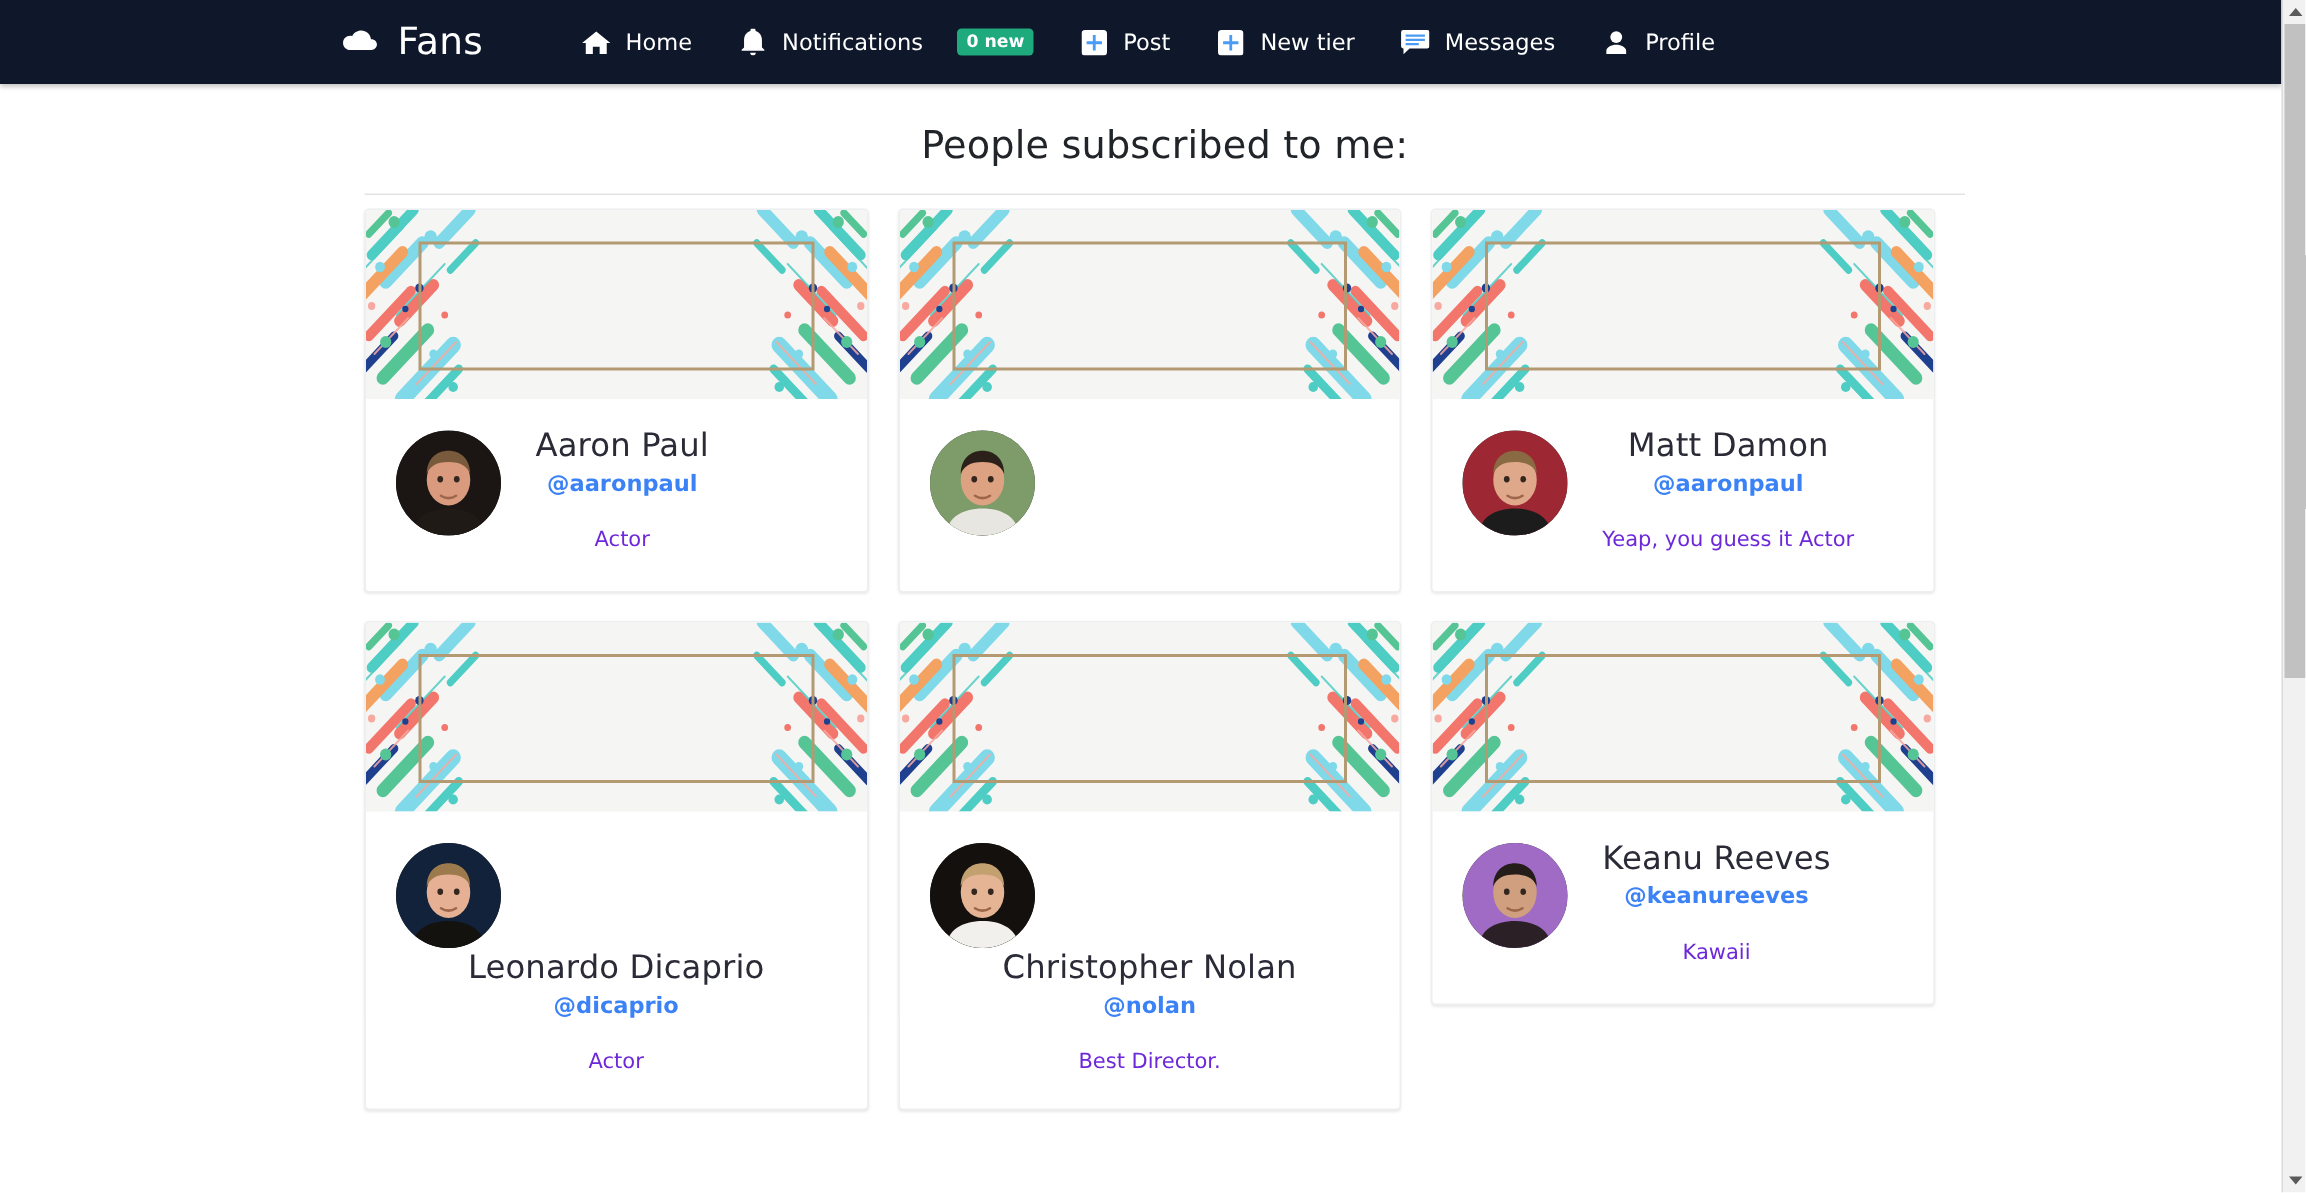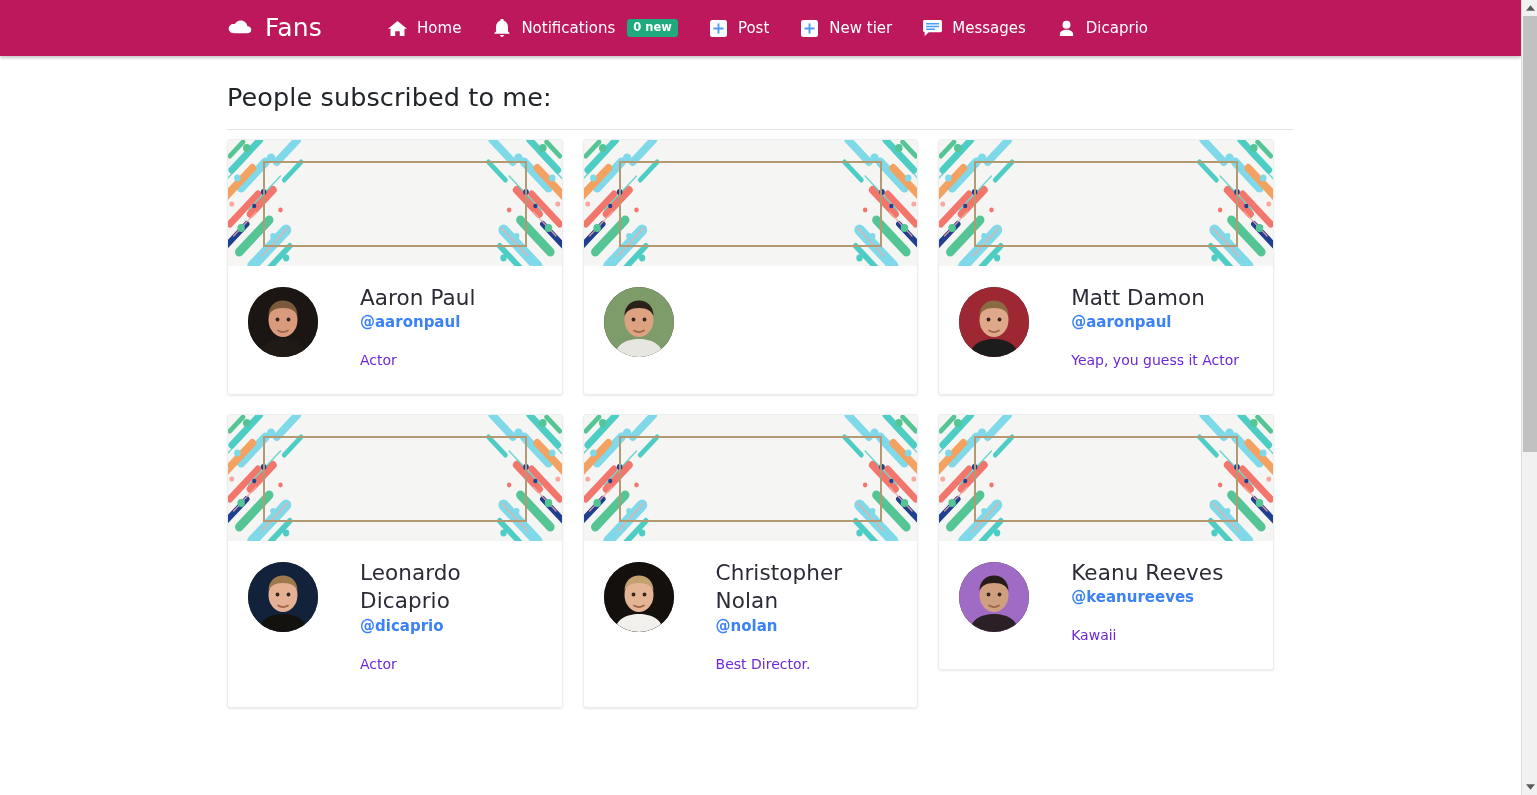--- a/index.html
+++ b/index.html
@@ -9,21 +9,21 @@
     font-family:"DejaVu Sans", sans-serif;
     background:#ffffff;
     overflow:hidden;
     position:relative;
   }
 
   
   .navbar{
     position:absolute; top:0; left:0;
     width:1521px; height:56px;
-    background:#be185d;
+    background:#0f172a;
     display:flex; align-items:center;
     box-shadow:0 2px 3px rgba(0,0,0,0.22);
     z-index:20;
   }
   .nav-inner{
     width:1067px; margin-left:227px;
     display:flex; align-items:center;
     height:56px;
   }
   .brand{
@@ -38,21 +38,21 @@
     display:flex; align-items:center; gap:10px;
     color:#ffffff; text-decoration:none;
     font-size:15px; margin-right:31px; white-space:nowrap;
     cursor:pointer;
   }
   .nav-item .ico{ display:flex; align-items:center; justify-content:center; width:19px; height:19px;}
   .badge{
     background:#1eaa7c; color:#fff;
     font-size:11.5px; font-weight:600;
     padding:3px 6px 4px; border-radius:3px;
-    margin-left:2px; line-height:1;
+    margin-left:13px; line-height:1;
   }
 
   
   .scrollbar{
     position:absolute; top:0; right:0;
     width:16px; height:795px;
     background:#f1f1f1;
     border-left:1px solid #dcdcdc;
     z-index:40;
   }
@@ -60,24 +60,25 @@
   .sb-arrow.top{ position:absolute; top:0; left:0;}
   .sb-arrow.bot{ position:absolute; bottom:0; left:0;}
   .sb-thumb{
     position:absolute; top:16px; left:1px;
     width:14px; height:436px;
     background:#c1c1c1; border-radius:0;
   }
 
   
   .page{
-    position:absolute; top:56px; left:0;
+    position:absolute; top:56px; left:16px;
     width:1521px; height:739px;
     background:#fff;
     overflow:hidden;
+    text-align:center;
   }
   .container{
     width:1067px; margin-left:227px; padding-top:26px;
   }
   h1.page-title{
     font-size:25.5px; font-weight:400; color:#212529;
     margin:0 0 16px 0; line-height:1.2; letter-spacing:.1px;
   }
   .divider{
     border:0; border-top:1px solid #e3e3e3;
@@ -114,33 +115,33 @@
   .avatar{
     width:70px; height:70px; min-width:70px;
     border-radius:50%;
     overflow:hidden;
     margin-right:23px;
     margin-top:3px;
     background:#333;
     position:relative;
   }
   .avatar svg{ width:100%; height:100%; display:block;}
-  .meta{ padding-top:0;margin-left:19px; }
+  .meta{ padding-top:0; }
   .name{
     font-size:21.5px; color:#2b2b38; font-weight:400;
     line-height:1.33; margin:0 0 1px 0; letter-spacing:.1px;
   }
   .handle{
     font-size:15px; font-weight:700; color:#3b82f6;
     margin:0 0 20px 0; line-height:1.2;
   }
   .bio{ font-size:14px; color:#6d28d9; line-height:1.3; margin:0;}
 
   
-  .card.tall .card-body{ min-height:166px; }
+  .card.tall .card-body{ min-height:166px;flex-direction:column; }
 </style>
 </head>
 <body>
 
 <div class="navbar">
   <div class="nav-inner">
     <a class="brand" href="#">
       <span class="cloud-icon">
         <svg viewBox="0 0 26 20" xmlns="http://www.w3.org/2000/svg">
           <path fill="#ffffff" d="M20.6 8.2c-.1 0-.2 0-.3 0C20 4.9 17.2 2.4 13.8 2.4c-2.6 0-4.9 1.5-6 3.7-.4-.1-.8-.2-1.3-.2C3.8 5.9 1.7 8 1.7 10.6c0 2.6 2.1 4.7 4.8 4.7h14.1c2 0 3.7-1.6 3.7-3.6S22.6 8.2 20.6 8.2z"></path>
@@ -202,21 +203,21 @@
         <span>Messages</span>
       </a>
 
       <a class="nav-item" href="#">
         <span class="ico">
           <svg viewBox="0 0 18 18" width="17" height="17" xmlns="http://www.w3.org/2000/svg">
             <circle cx="9" cy="5" r="4.2" fill="#fff"></circle>
             <path fill="#fff" d="M9 10.4c-3.6 0-7 1.9-7 4.2V17h14v-2.4c0-2.3-3.4-4.2-7-4.2z"></path>
           </svg>
         </span>
-        <span>Dicaprio</span>
+        <span>Profile</span>
       </a>
 
     </div>
   </div>
 </div>
 
 <div class="page">
   <div class="container">
     <h1 class="page-title">People subscribed to me:</h1>
     <hr class="divider">

